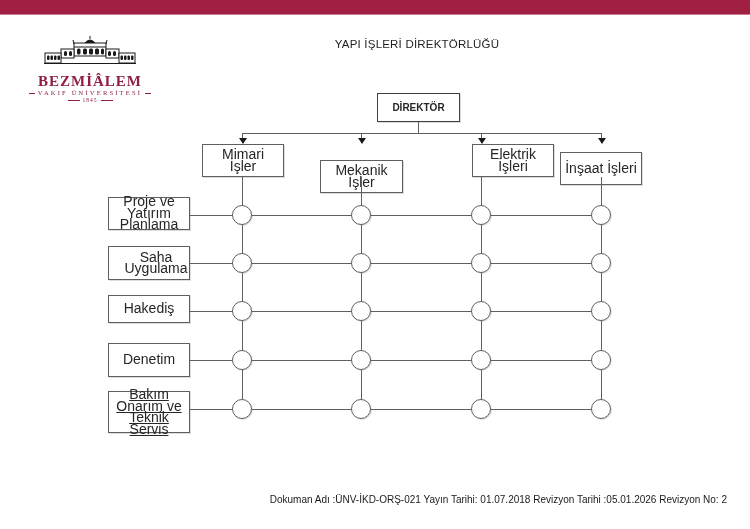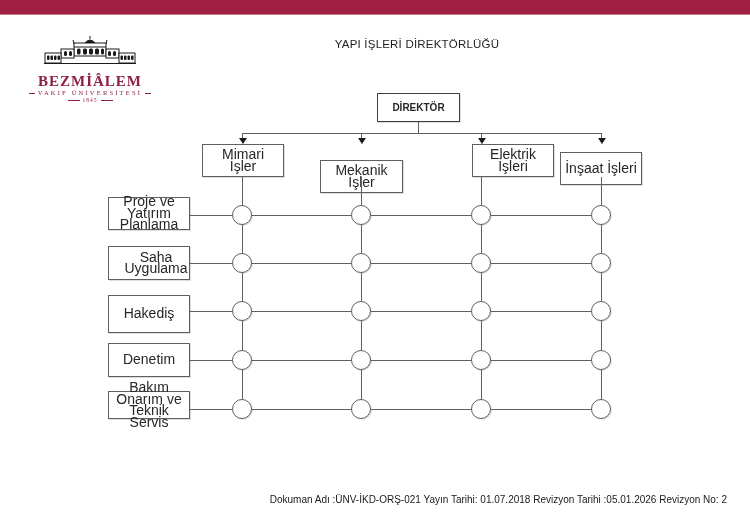--- a/index.html
+++ b/index.html
@@ -119,23 +119,23 @@
 
 <div class="node root" style="left:377px;top:93px;width:83px;height:29px;">DİREKTÖR</div>
 
 <div class="node" style="left:202px;top:144px;width:82px;height:33px;">Mimari İşler</div>
 <div class="node" style="left:320px;top:144px;width:83px;height:33px;margin-top:16px;">Mekanik İşler</div>
 <div class="node" style="left:440px;top:144px;width:82px;height:33px;margin-left:32px;">Elektrik İşleri</div>
 <div class="node" style="left:560px;top:144px;width:82px;height:33px;margin-top:8px;">İnşaat İşleri</div>
 
 <div class="node" style="left:108px;top:197px;width:82px;height:33px;">Proje ve Yatırım Planlama</div>
 <div class="node" style="left:108px;top:246px;width:82px;height:34px;padding-left:18px;">Saha Uygulama</div>
-<div class="node" style="left:108px;top:295px;width:82px;height:38px;">Hakediş</div>
+<div class="node" style="left:108px;top:295px;width:82px;height:28px;">Hakediş</div>
 <div class="node" style="left:108px;top:343px;width:82px;height:34px;">Denetim</div>
-<div class="node" style="left:108px;top:391px;width:82px;height:28px;">Bakım Onarım ve Teknik Servis</div>
+<div class="node" style="left:108px;top:391px;width:82px;height:42px;text-decoration:underline;">Bakım Onarım ve Teknik Servis</div>
 
 <div id="matrix">
     <div class="cline" style="left: 418px; top: 122px; width: 1px; height: 11px;"></div>
     <div class="cline" style="left: 242px; top: 133px; width: 359px; height: 1px;"></div>
     <div class="cline" style="left: 242px; top: 133px; width: 1px; height: 7px;"></div>
     <div class="arrow" style="left: 238.5px; top: 138px;"></div>
     <div class="cline" style="left: 242px; top: 177px; width: 1px; height: 232px;"></div>
     <div class="cline" style="left: 361px; top: 133px; width: 1px; height: 7px;"></div>
     <div class="arrow" style="left: 357.5px; top: 138px;"></div>
     <div class="cline" style="left: 361px; top: 177px; width: 1px; height: 232px;"></div>

